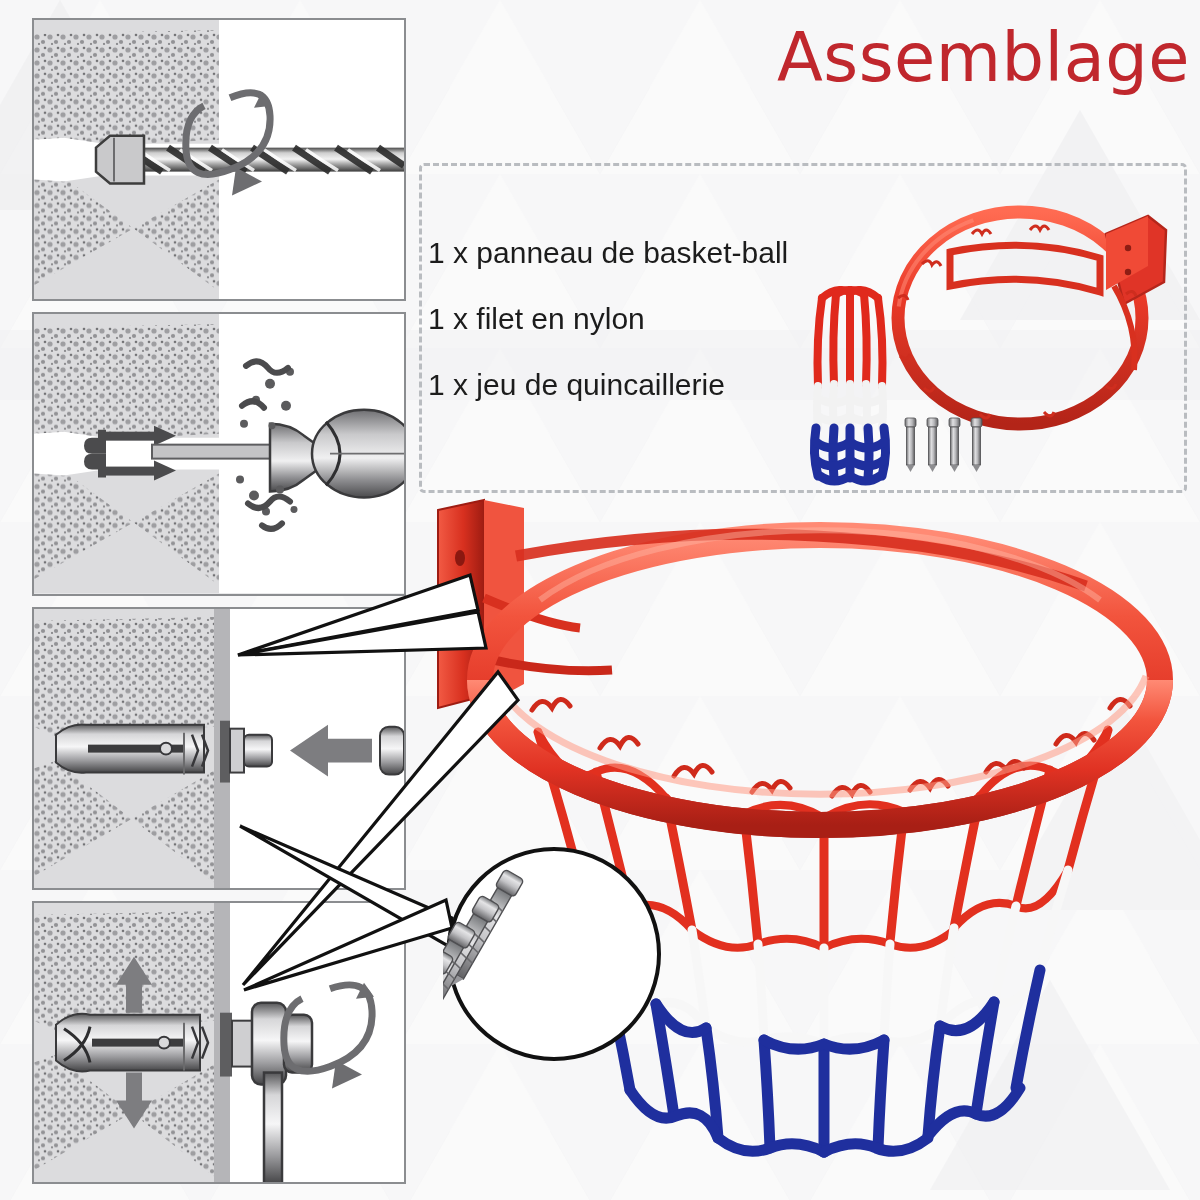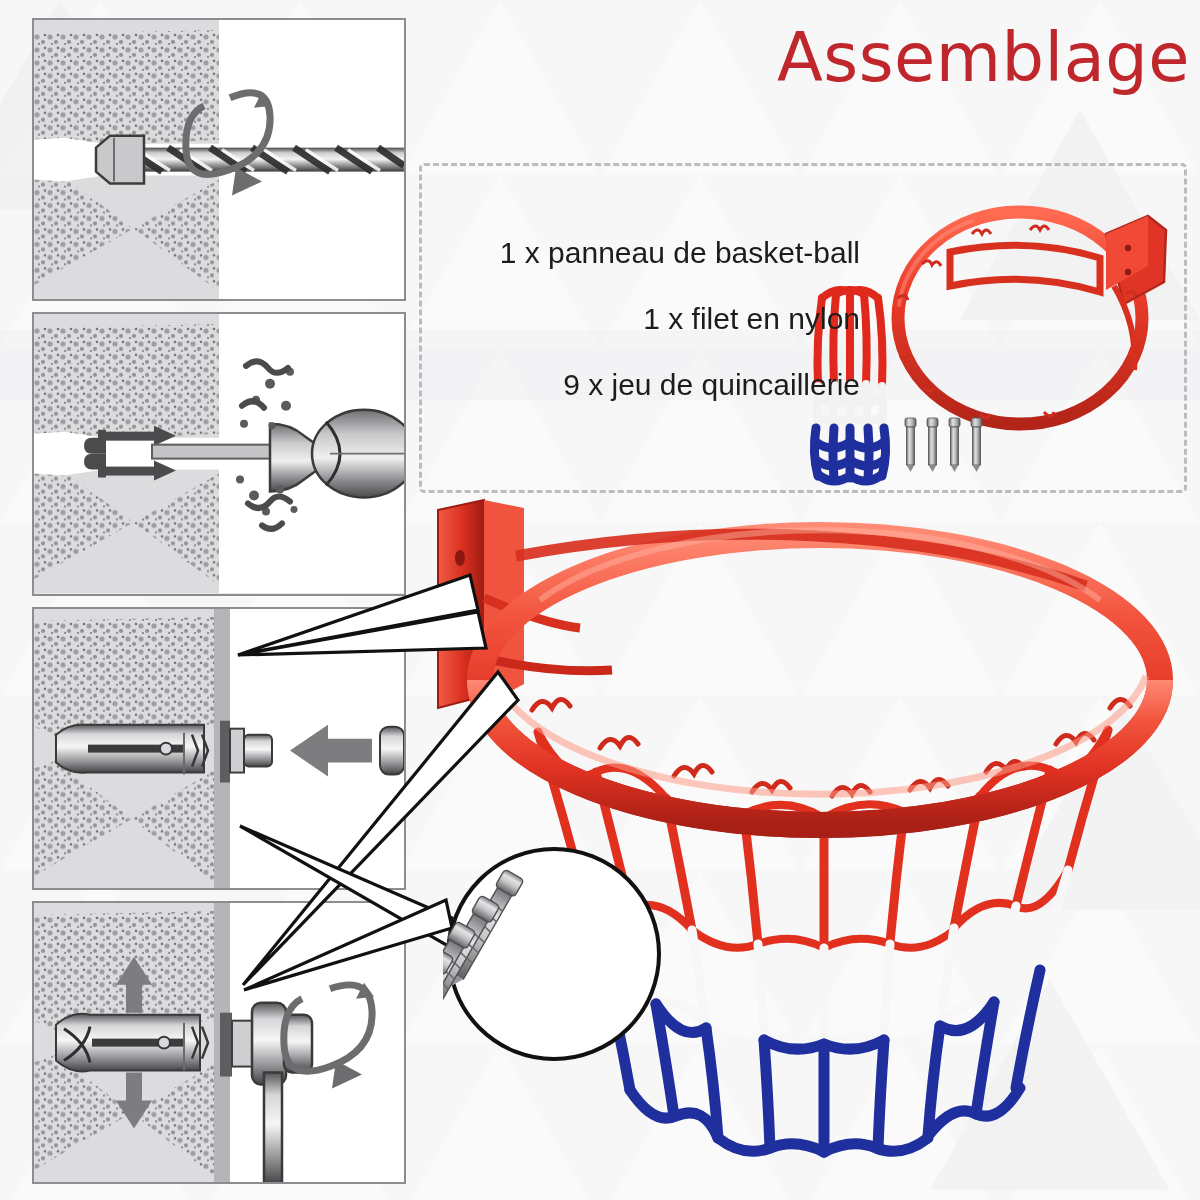--- a/index.html
+++ b/index.html
@@ -70,25 +70,24 @@
     top: 163px;
     width: 768px;
     height: 330px;
     border: 3px dashed #b9bcc0;
     border-radius: 5px;
     box-sizing: border-box;
     z-index: 4;
   }
   #contents-list {
     position: absolute;
-    left: 18px;
+    left: 6px;
     top: 72px;
     width: 420px;
     z-index: 6;
-    text-align: right;
   }
   .content-item {
     font-size: 30px;
     color: #1c1c1c;
     line-height: 1.0;
     margin-bottom: 36px;
     white-space: nowrap;
     font-family: "Liberation Sans", sans-serif;
   }
 
@@ -413,21 +412,21 @@
       <path d="M330,80 l10,14 l-18,2 z" fill="#6d6d70"></path>
     </svg>
   </div>
 </div>
 
 <div id="contents-box">
 
   <div id="contents-list">
     <div class="content-item">1 x panneau de basket-ball</div>
     <div class="content-item">1 x filet en nylon</div>
-    <div class="content-item">9 x jeu de quincaillerie</div>
+    <div class="content-item">1 x jeu de quincaillerie</div>
   </div>
 
   <svg id="mini-hoop" viewBox="0 0 300 250">
     <defs>
       <linearGradient id="mrim" x1="0" y1="0" x2="0" y2="1">
         <stop offset="0%" stop-color="#ff6b52"></stop>
         <stop offset="40%" stop-color="#ea3a28"></stop>
         <stop offset="100%" stop-color="#b32418"></stop>
       </linearGradient>
     </defs>

